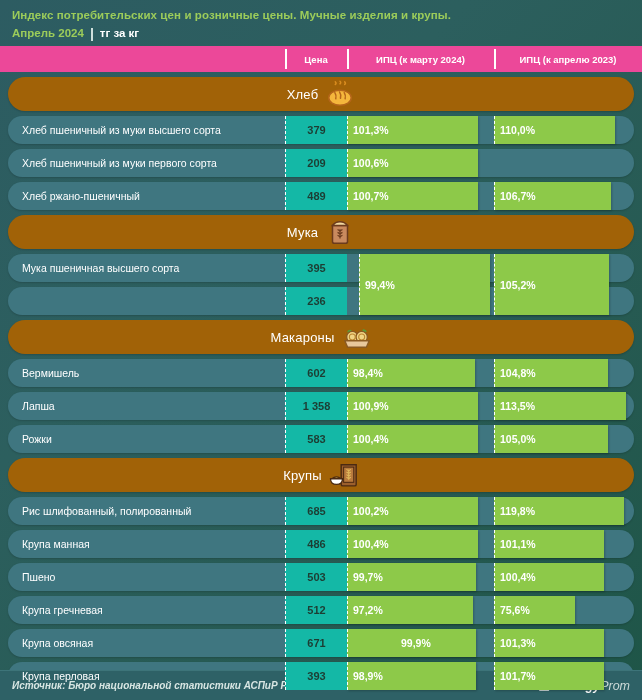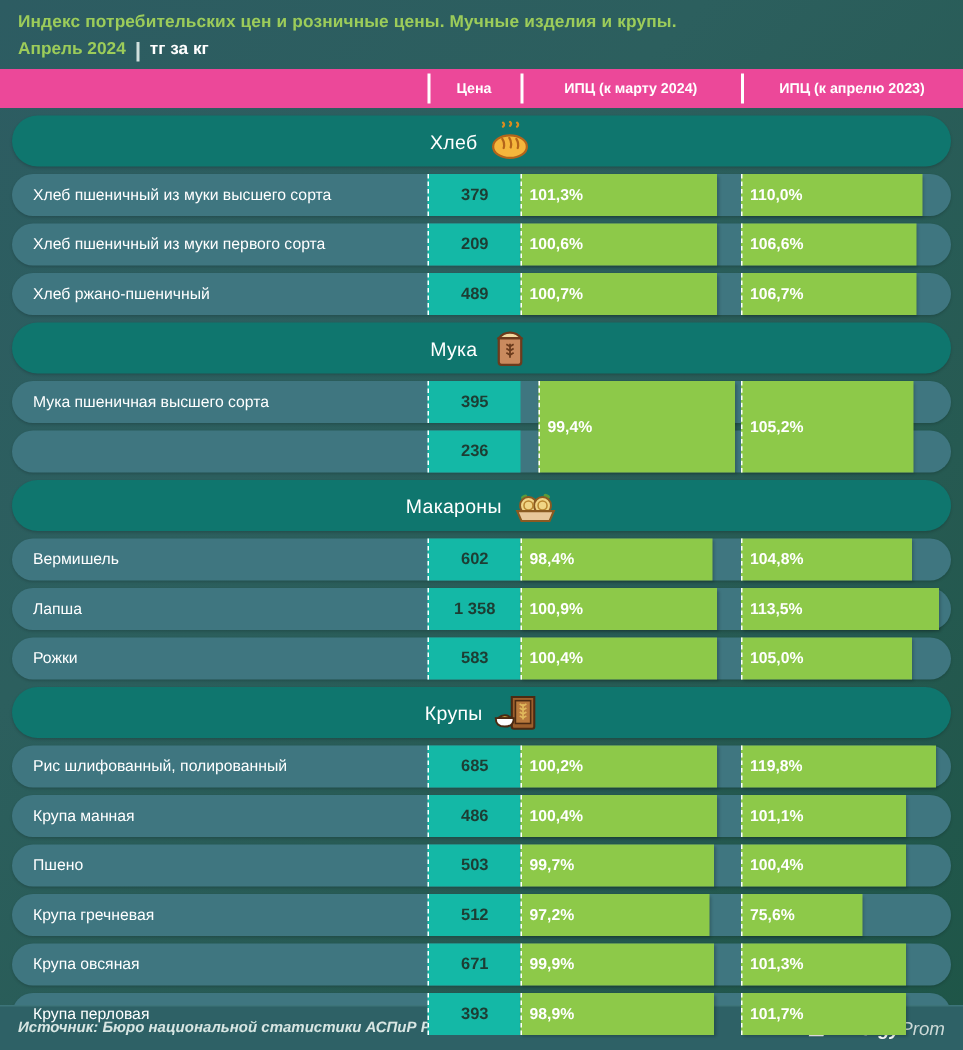--- a/index.html
+++ b/index.html
@@ -77,21 +77,21 @@
     position: relative;
     padding: 0 0 0 0;
   }
 
   
   .section {
     position: relative;
     height: 34px;
     margin: 5px 8px 5px 8px;
     border-radius: 17px;
-    background: #0f766e;
+    background: #a16207;
     display: flex;
     align-items: center;
     justify-content: center;
     box-shadow: 0 1px 2px rgba(0,0,0,0.18);
   }
   .section-inner { display: flex; align-items: center; gap: 7px; }
   .section-title {
     color: #ffffff;
     font-size: 13px;
     font-weight: normal;
@@ -244,25 +244,20 @@
       </div>
       <div class="row">
         <div class="row-pill"></div>
         <div class="row-label">Хлеб пшеничный из муки первого сорта</div>
         <div class="cell-price">209</div>
         <div class="bartrack t1">
           <div class="bar" style="width: 89%;">
             <span class="bar-value">100,6%</span>
           </div>
         </div>
-        <div class="bartrack t2">
-          <div class="bar" style="width: 79%;">
-            <span class="bar-value">106,6%</span>
-          </div>
-        </div>
       </div>
       <div class="row">
         <div class="row-pill"></div>
         <div class="row-label">Хлеб ржано-пшеничный</div>
         <div class="cell-price">489</div>
         <div class="bartrack t1">
           <div class="bar" style="width: 89%;">
             <span class="bar-value">100,7%</span>
           </div>
         </div>
@@ -454,21 +449,21 @@
           <div class="bar" style="width: 55%;">
             <span class="bar-value">75,6%</span>
           </div>
         </div>
       </div>
       <div class="row">
         <div class="row-pill"></div>
         <div class="row-label">Крупа овсяная</div>
         <div class="cell-price">671</div>
         <div class="bartrack t1">
-          <div class="bar" style="width: 88%;">
+          <div class="bar" style="width: 88%; padding-left: 48px;">
             <span class="bar-value">99,9%</span>
           </div>
         </div>
         <div class="bartrack t2">
           <div class="bar" style="width: 74%;">
             <span class="bar-value">101,3%</span>
           </div>
         </div>
       </div>
       <div class="row">

